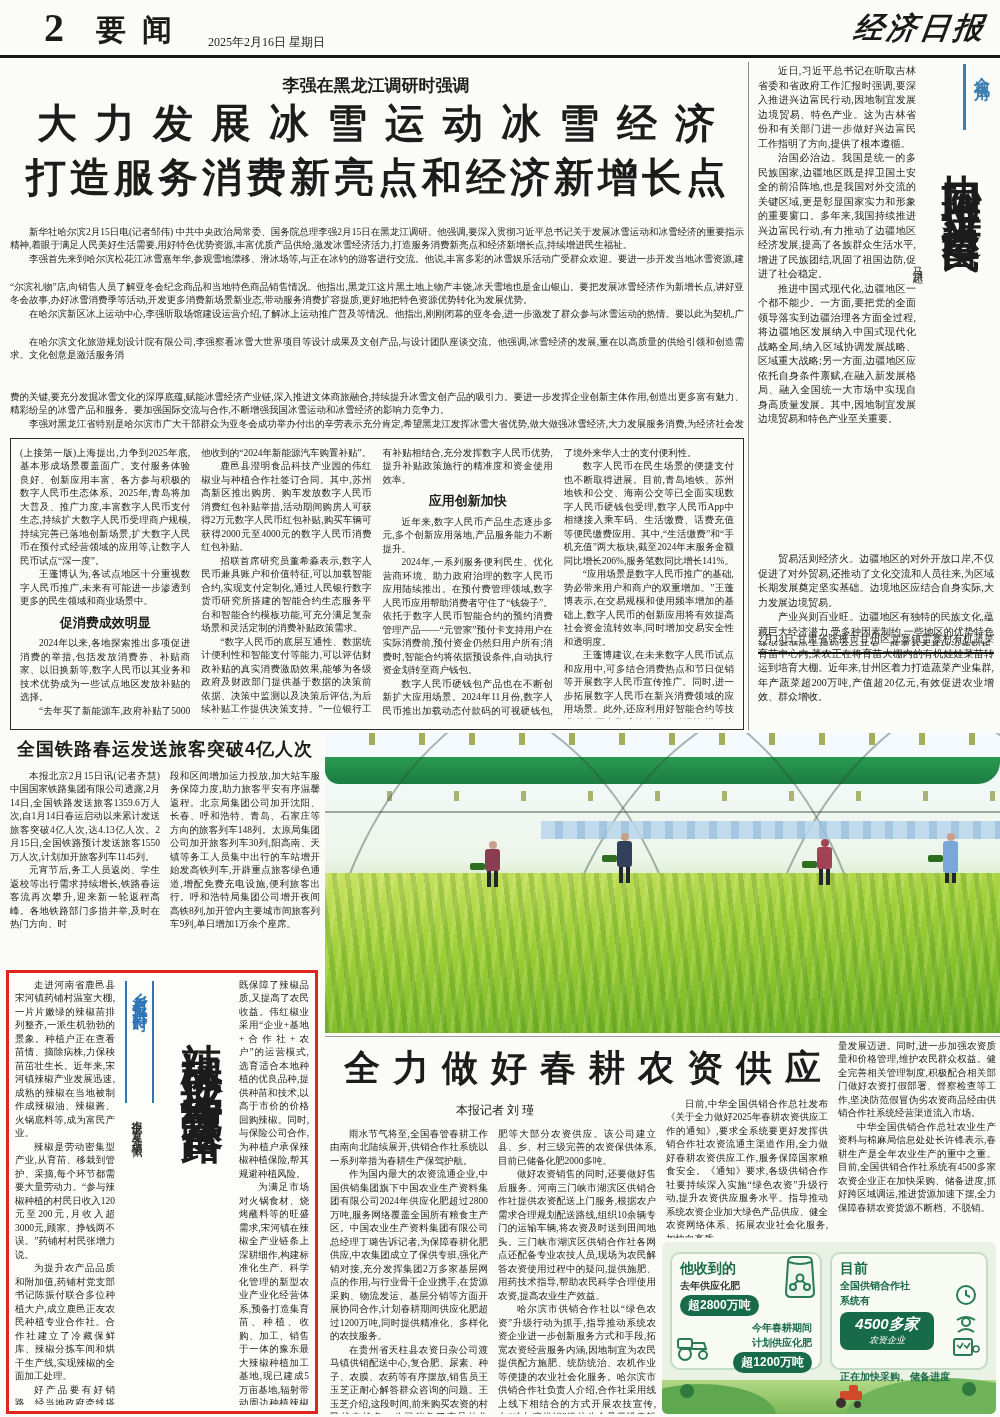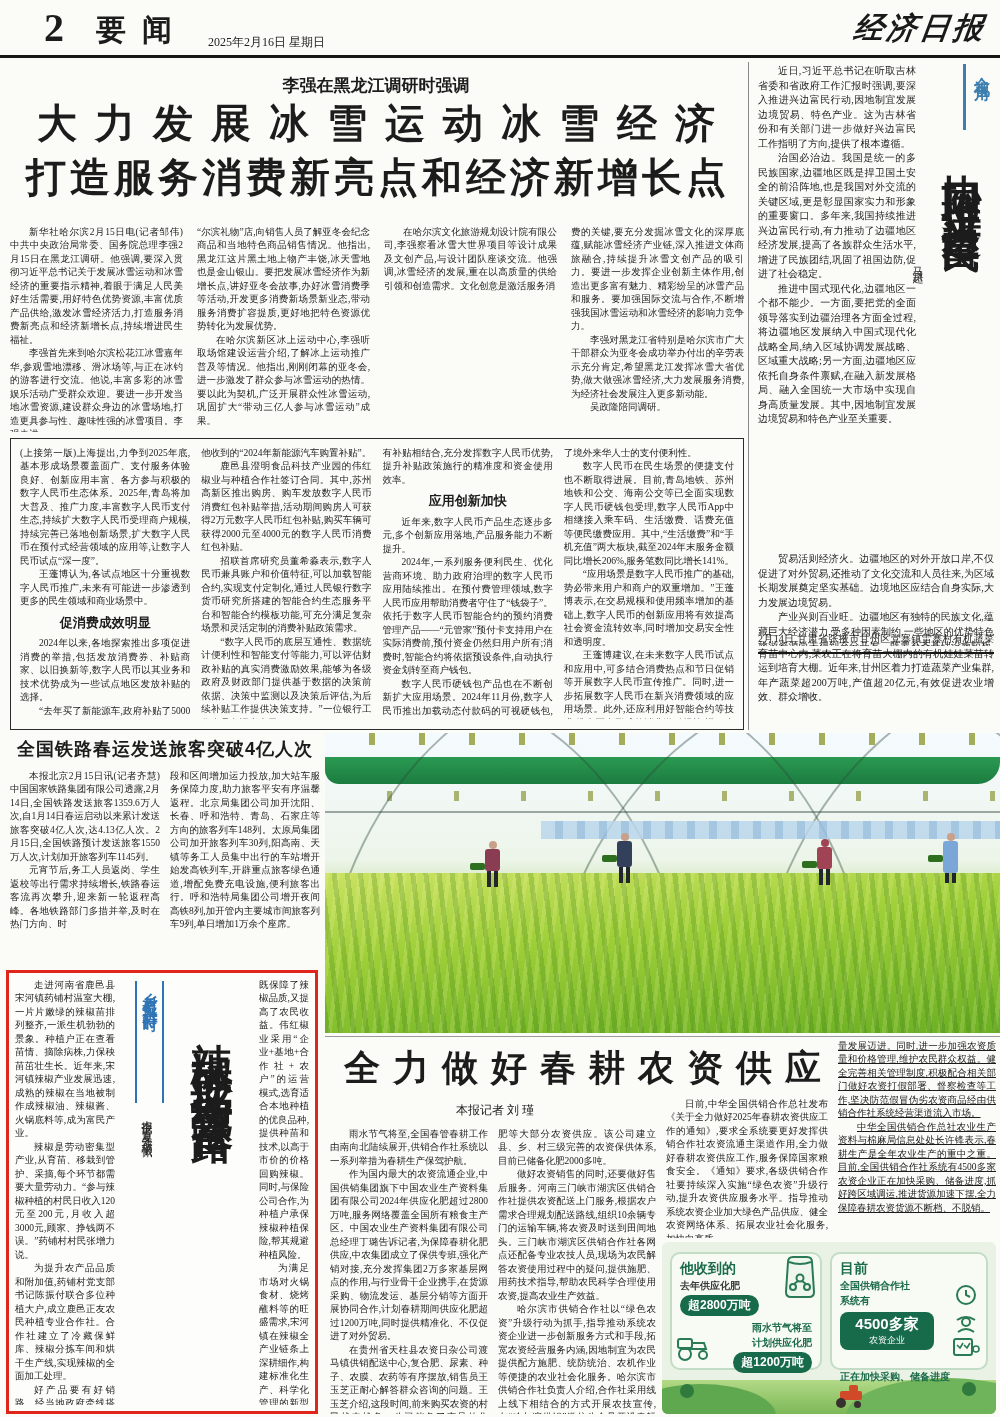--- a/index.html
+++ b/index.html
@@ -18,21 +18,21 @@
   .page-date{left:208px;top:34px;font-size:12px;color:#222;}
   .masthead{right:14px;top:8px;font-size:30px;font-weight:bold;font-style:italic;
             letter-spacing:3px;transform:skewX(-7deg);color:#1a1a1a;}
 
   
   .kicker{left:10px;top:74px;width:732px;text-align:center;font-weight:700;font-size:17px;}
   .headline-1{left:10px;top:96px;width:732px;text-align:center;font-weight:900;font-size:40px;
               letter-spacing:18px;text-indent:18px;}
   .headline-2{left:10px;top:150px;width:732px;text-align:center;font-weight:900;font-size:40px;
               letter-spacing:4px;text-indent:4px;}
-  .lead-body{left:10px;top:226px;width:734px;height:206px;display:flex;gap:14px;}
+  .lead-body{left:10px;top:226px;width:734px;height:206px;display:flex;gap:14px;flex-direction:column;}
   .lead-body .body-col{flex:1;height:206px;}
 
   
   .rmb-box{left:10px;top:438px;width:734px;height:292px;border:1px solid #2c2c2c;
            box-sizing:border-box;padding:8px 9px;display:flex;gap:11px;}
   .rmb-box .body-col{flex:1;height:272px;}
   .col-subhead{text-align:center;font-weight:700;font-size:13px;margin:5px 0;text-indent:0;}
 
   
   .v-divider{left:748px;top:62px;width:1px;height:668px;background:#8a8a8a;}
@@ -86,58 +86,58 @@
   .photo-rule{left:325px;top:1036px;width:675px;height:1px;background:#9a9a9a;}
 
   
   .railway{left:10px;top:737px;width:310px;height:230px;}
   .railway-headline{margin:0;text-align:center;font-size:18px;font-weight:900;letter-spacing:1px;}
   .railway-cols{display:flex;gap:10px;margin-top:9px;height:192px;}
   .railway-cols .body-col{flex:1;height:192px;}
 
   
   .chili-box{left:6px;top:970px;width:312px;height:444px;border:3px solid #e0251a;
-             box-sizing:border-box;padding:6px;display:flex;gap:20px;background:#fdfdfb;}
+             box-sizing:border-box;padding:6px;display:flex;gap:10px;background:#fdfdfb;}
   .chili-left{width:100px;height:426px;}
   .chili-center{width:104px;position:relative;}
   .chili-right{flex:1;height:426px;}
   .series-label{position:absolute;left:0;top:2px;writing-mode:vertical-rl;height:122px;
                 font-weight:700;font-size:15px;letter-spacing:4px;color:#2f74b5;
                 border-left:2px solid #2f74b5;border-right:2px solid #2f74b5;padding:0 3px;}
   .chili-headline{position:absolute;right:0;top:30px;height:345px;writing-mode:vertical-rl;
                   font-weight:900;font-size:42px;letter-spacing:10px;line-height:1.3;}
   .chili-byline{position:absolute;left:4px;top:132px;height:185px;writing-mode:vertical-rl;
                 font-size:11px;letter-spacing:2px;color:#222;}
 
   
   .spring-headline{left:330px;top:1044px;width:505px;text-align:center;font-weight:900;
                    font-size:36px;letter-spacing:13px;text-indent:13px;}
   .spring-byline{left:330px;top:1102px;width:330px;text-align:center;font-size:12px;}
   .spring-c1{left:330px;top:1128px;width:158px;height:286px;}
   .spring-c2{left:498px;top:1128px;width:158px;height:286px;}
   .spring-c3{left:666px;top:1098px;width:162px;height:140px;}
-  .spring-c4{left:838px;top:1040px;width:158px;height:198px;text-decoration:underline;}
+  .spring-c4{left:838px;top:1040px;width:158px;height:198px;}
 
   
   .infographic{left:662px;top:1242px;width:334px;height:172px;background:#e9f2e4;
                border-radius:6px;overflow:hidden;}
   .ig-card{position:absolute;top:10px;height:118px;background:#f7fbf4;border:2px solid #c2dcc6;
            border-radius:10px;box-sizing:border-box;}
   .ig-left{left:8px;width:152px;}
   .ig-right{left:168px;width:158px;}
   .ig-title{font-weight:800;font-size:14px;color:#1b6b4a;margin:6px 8px 0;}
   .ig-cap{font-weight:700;font-size:10px;color:#3a3a3a;margin:1px 8px 0;}
   .ig-cap.green{color:#1b6b4a;}
   .ig-pill{display:inline-block;background:#176a4a;color:#fff;font-weight:800;font-size:12px;
            border-radius:11px;padding:2px 8px;margin:2px 8px 0;}
   .ig-row{display:flex;justify-content:space-between;align-items:flex-start;}
   .ig-row2{display:flex;align-items:center;margin-top:4px;}
   .ig-right-flex{display:flex;justify-content:space-between;}
   .ig-statbox{background:#176a4a;color:#fff;border-radius:8px;width:86px;text-align:center;
-              padding:3px 4px;margin:4px 0 0 8px;}
+              padding:3px 4px;margin:4px 0 0 8px;font-style:italic;}
   .ig-stat{font-weight:900;font-size:15px;font-family:"Liberation Sans",sans-serif;}
   .ig-statsub{font-size:9px;}
   .ig-icons{margin:4px 6px 0 0;display:flex;flex-direction:column;gap:2px;align-items:center;}
   .ig-illu{position:absolute;left:0;bottom:0;width:100%;height:34px;
            background:linear-gradient(#b3d987,#7cb857);}
   .ig-hill{position:absolute;border-radius:50%;}
   .ig-hill.h1{width:150px;height:64px;left:-36px;bottom:-34px;background:#5fa84f;}
   .ig-hill.h2{width:200px;height:76px;right:-50px;bottom:-40px;background:#6fb35a;}
   .ig-tree{position:absolute;width:14px;height:14px;border-radius:50%;background:#2f7a3c;}
   .ig-tractor{position:absolute;left:168px;bottom:8px;width:32px;height:20px;}
@@ -305,21 +305,21 @@
         <p class="cont">既保障了辣椒品质,又提高了农民收益。伟红椒业采用“企业+基地+合作社+农户”的运营模式,选育适合本地种植的优良品种,提供种苗和技术,以高于市价的价格回购辣椒。同时,与保险公司合作,为种植户承保辣椒种植保险,帮其规避种植风险。</p>
         <p>为满足市场对火锅食材、烧烤蘸料等的旺盛需求,宋河镇在辣椒全产业链条上深耕细作,构建标准化生产、科学化管理的新型农业产业化经营体系,预备打造集育苗、种植、收购、加工、销售于一体的豫东最大辣椒种植加工基地,现已建成5万亩基地,辐射带动周边种植辣椒2万余亩。目前,鹿邑有种植专业合作社42家、贸易公司6家,新建“椒正红”品牌,带动季节性就业3000余人。</p>
       </div>
   </section>
 
   <section>
     <h2 class="abs spring-headline sans" style="margin:0">全力做好春耕农资供应</h2>
     <div class="abs spring-byline">本报记者 刘 瑾</div>
     <div class="abs spring-c1 body-col">
         <p>雨水节气将至,全国春管春耕工作由南向北陆续展开,供销合作社系统以一系列举措为春耕生产保驾护航。</p>
-        <p>作为国内最大的农资流通企业,中国供销集团旗下中国农业生产资料集团有限公司2024年供应化肥超过2800万吨,服务网络覆盖全国所有粮食主产区。中国农业生产资料集团有限公司总经理丁璐告诉记者,为保障春耕化肥供应,中农集团成立了保供专班,强化产销对接,充分发挥集团2万多家基层网点的作用,与行业骨干企业携手,在货源采购、物流发运、基层分销等方面开展协同合作,计划春耕期间供应化肥超过1200万吨,同时提供精准化、不仅促进了对外贸易。</p>
+        <p>作为国内最大的农资流通企业,中国供销集团旗下中国农业生产资料集团有限公司2024年供应化肥超过2800万吨,服务网络覆盖全国所有粮食主产区。中国农业生产资料集团有限公司总经理丁璐告诉记者,为保障春耕化肥供应,中农集团成立了保供专班,强化产销对接,充分发挥集团2万多家基层网点的作用,与行业骨干企业携手,在货源采购、物流发运、基层分销等方面开展协同合作,计划春耕期间供应化肥超过1200万吨,同时提供精准化、多样化的农技服务。</p>
         <p>在贵州省天柱县农资日杂公司渡马镇供销配送中心,复合肥、尿素、种子、农膜、农药等有序摆放,销售员王玉芝正耐心解答群众咨询的问题。王玉芝介绍,这段时间,前来购买农资的村民越来越多。公司储备了充足的化肥、农药、农膜、种子等农资,农民需要补货时打个电话,公司就会直接送去。天柱县农资日杂公司是天柱县供销合作社社属企业,承担全县化</p>
       </div>
     <div class="abs spring-c2 body-col">
         <p class="cont">肥等大部分农资供应。该公司建立县、乡、村三级完善的农资保供体系,目前已储备化肥2000多吨。</p>
         <p>做好农资销售的同时,还要做好售后服务。河南三门峡市湖滨区供销合作社提供农资配送上门服务,根据农户需求合理规划配送路线,组织10余辆专门的运输车辆,将农资及时送到田间地头。三门峡市湖滨区供销合作社各网点还配备专业农技人员,现场为农民解答农资使用过程中的疑问,提供施肥、用药技术指导,帮助农民科学合理使用农资,提高农业生产效益。</p>
         <p>哈尔滨市供销合作社以“绿色农资”升级行动为抓手,指导推动系统农资企业进一步创新服务方式和手段,拓宽农资经营服务内涵,因地制宜为农民提供配方施肥、统防统治、农机作业等便捷的农业社会化服务。哈尔滨市供销合作社负责人介绍,合作社采用线上线下相结合的方式开展农技宣传,在“哈尔滨供销”微信公众号开设春耕工作专栏,发布农资信息、春耕技术指南、病虫害防治知识等;引导系统农资企业加强生产技术服务指导,确保农户科学施肥、用药。</p>
       </div>
     <div class="abs spring-c3 body-col">
         <p>日前,中华全国供销合作总社发布《关于全力做好2025年春耕农资供应工作的通知》,要求全系统要更好发挥供销合作社农资流通主渠道作用,全力做好春耕农资供应工作,服务保障国家粮食安全。《通知》要求,各级供销合作社要持续深入实施“绿色农资”升级行动,提升农资供应服务水平。指导推动系统农资企业加大绿色产品供应、健全农资网络体系、拓展农业社会化服务,加快向高质</p>
       </div>
@@ -359,21 +359,21 @@
           </svg>
         </div>
         <div class="ig-row2">
           <svg width="42" height="32" viewBox="0 0 42 32">
             <rect x="6" y="8" width="14" height="9" rx="2" fill="none" stroke="#2a7a55" stroke-width="2"></rect>
             <path d="M20 12 L32 12 L34 18 L8 18" fill="none" stroke="#2a7a55" stroke-width="2"></path>
             <circle cx="13" cy="23" r="6" fill="none" stroke="#2a7a55" stroke-width="2"></circle>
             <circle cx="31" cy="24" r="4" fill="none" stroke="#2a7a55" stroke-width="2"></circle>
           </svg>
           <div style="text-align:right;flex:1">
-            <div class="ig-cap green">雨水节气将至</div>
+            <div class="ig-cap green">今年春耕期间</div>
             <div class="ig-cap green">计划供应化肥</div>
             <span class="ig-pill">超1200万吨</span>
           </div>
         </div>
       </div>
 
       <div class="ig-card ig-right">
         <div class="ig-title">目前</div>
         <div class="ig-right-flex">
           <div>

